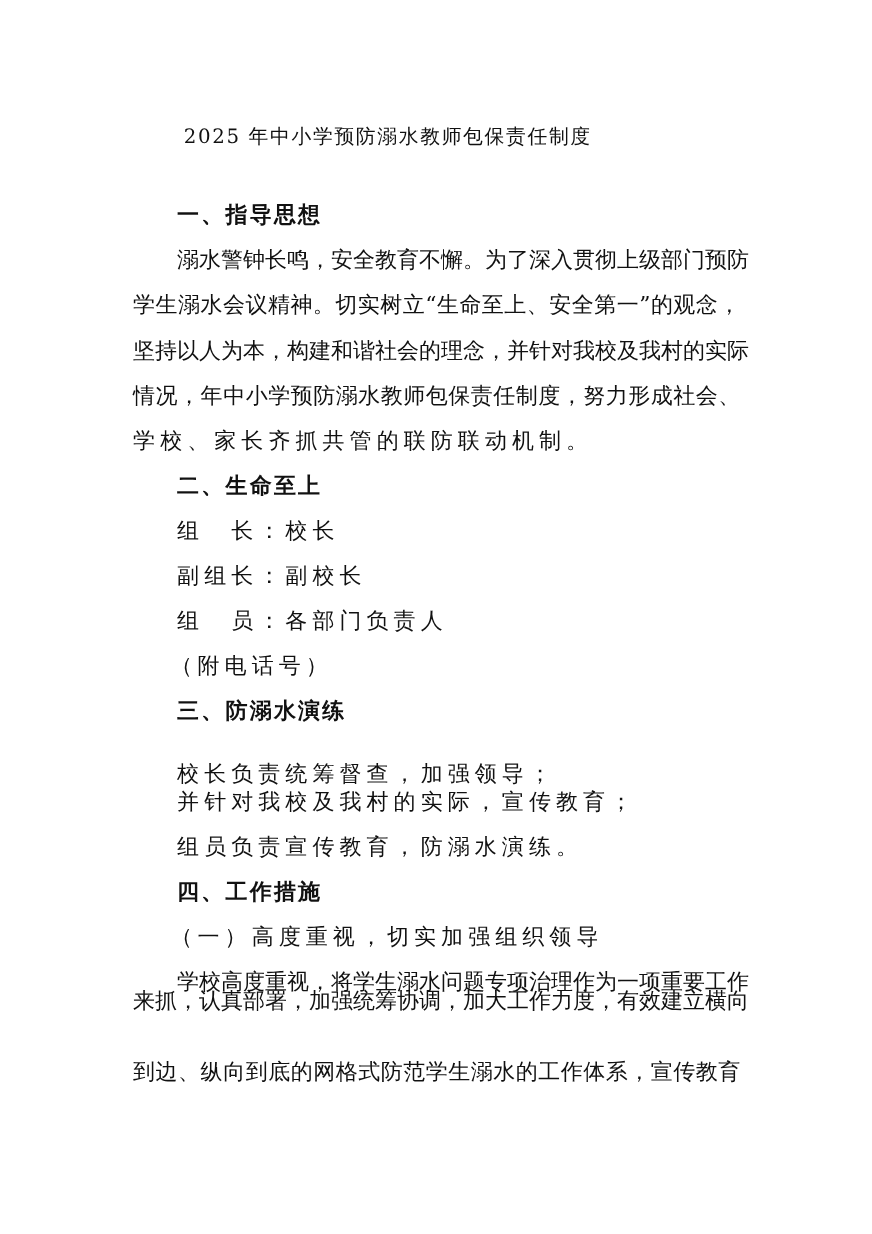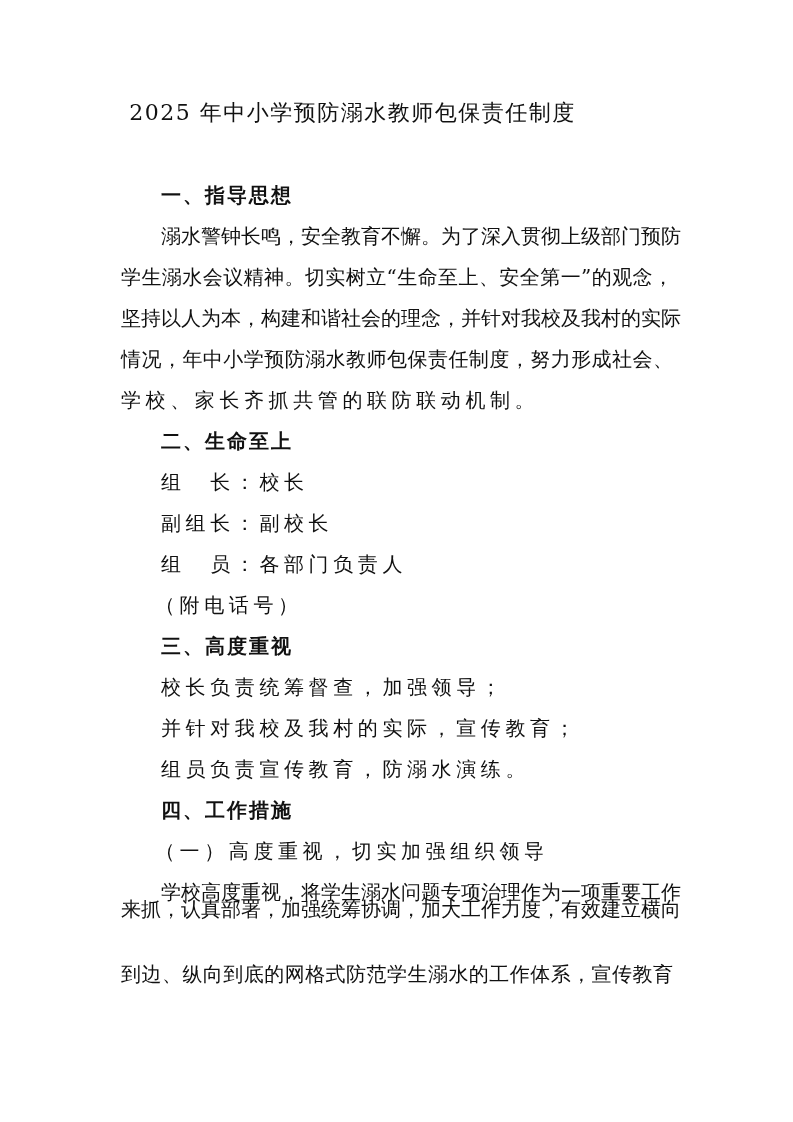--- a/index.html
+++ b/index.html
@@ -1,19 +1,19 @@
 <!DOCTYPE html>
 <html><head>
 <meta charset="utf-8">
 <style>
   html, body { margin: 0; padding: 0; background: #ffffff; }
   body { width: 793px; height: 1122px; position: relative; overflow: hidden;
          font-family: "DejaVu Serif", "Liberation Serif", serif; color: #111; }
-  .title { position: absolute; top: 98px; left: 0; width: 705px; text-align: center;
-           font-size: 22px; letter-spacing: 1.5px; }
+  .title { position: absolute; top: 112px; left: 0; width: 705px; text-align: center;
+           font-size: 18px; letter-spacing: 1.5px; }
   .line { position: absolute; left: 121px; width: 552px; font-size: 20px;
           letter-spacing: 4.6px; white-space: nowrap; }
   .indent { left: 161px; }
   .head { left: 161px; font-weight: bold; letter-spacing: 2px; }
   .just { text-align: justify; text-align-last: justify; letter-spacing: 0; }
 </style>
 </head>
 <body>
 
 <div>
@@ -25,22 +25,22 @@
   <div class="line just" style="top:305px">坚持以人为本，构建和谐社会的理念，并针对我校及我村的实际</div>
   <div class="line just" style="top:346px">情况，年中小学预防溺水教师包保责任制度，努力形成社会、</div>
   <div class="line" style="top:387px">学校、家长齐抓共管的联防联动机制。</div>
 
   <div class="line head" style="top:428px">二、生命至上</div>
   <div class="line indent" style="top:469px">组　长：校长</div>
   <div class="line indent" style="top:510px">副组长：副校长</div>
   <div class="line indent" style="top:551px">组　员：各部门负责人</div>
   <div class="line indent" style="top:592px;left:155px">（附电话号）</div>
 
-  <div class="line head" style="top:633px">三、高度重视</div>
-  <div class="line indent" style="top:674px">校长负责统筹督查，加强领导；</div>
+  <div class="line head" style="top:633px">三、防溺水演练</div>
+  <div class="line indent" style="top:690px">校长负责统筹督查，加强领导；</div>
   <div class="line indent" style="top:715px">并针对我校及我村的实际，宣传教育；</div>
   <div class="line indent" style="top:756px">组员负责宣传教育，防溺水演练。</div>
 
   <div class="line head" style="top:797px">四、工作措施</div>
   <div class="line indent" style="top:838px;left:155px">（一）高度重视，切实加强组织领导</div>
   <div class="line indent just" style="top:879px;width:512px">学校高度重视，将学生溺水问题专项治理作为一项重要工作</div>
   <div class="line just" style="top:896px">来抓，认真部署，加强统筹协调，加大工作力度，有效建立横向</div>
   <div class="line just" style="top:961px">到边、纵向到底的网格式防范学生溺水的工作体系，宣传教育</div>
 </div>
 

